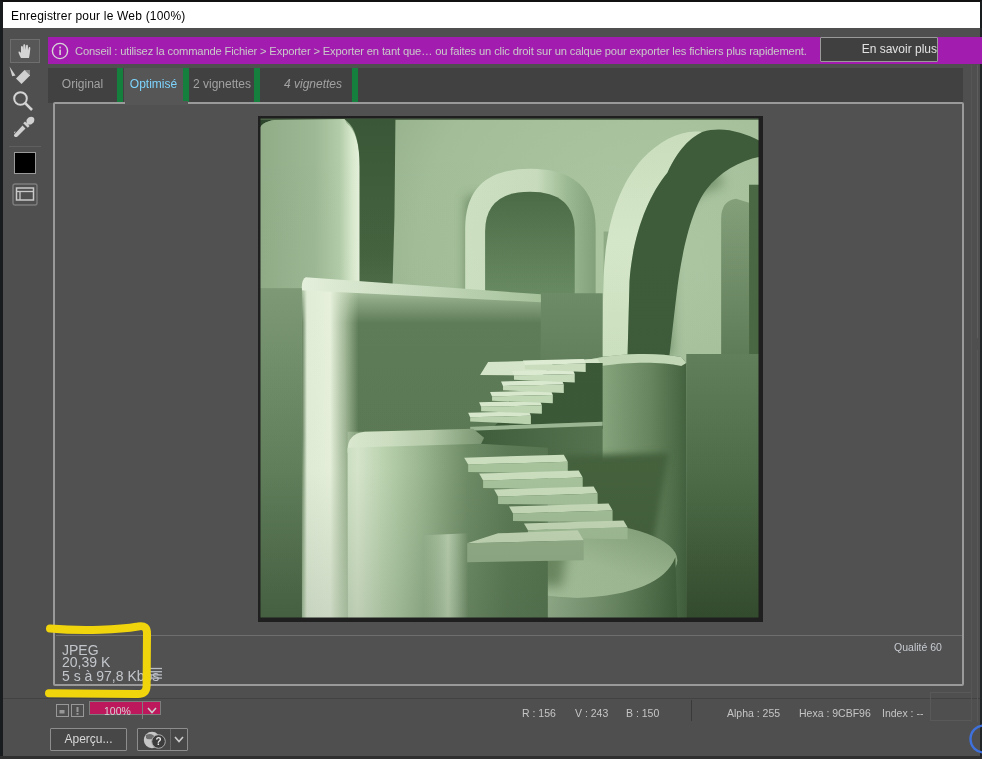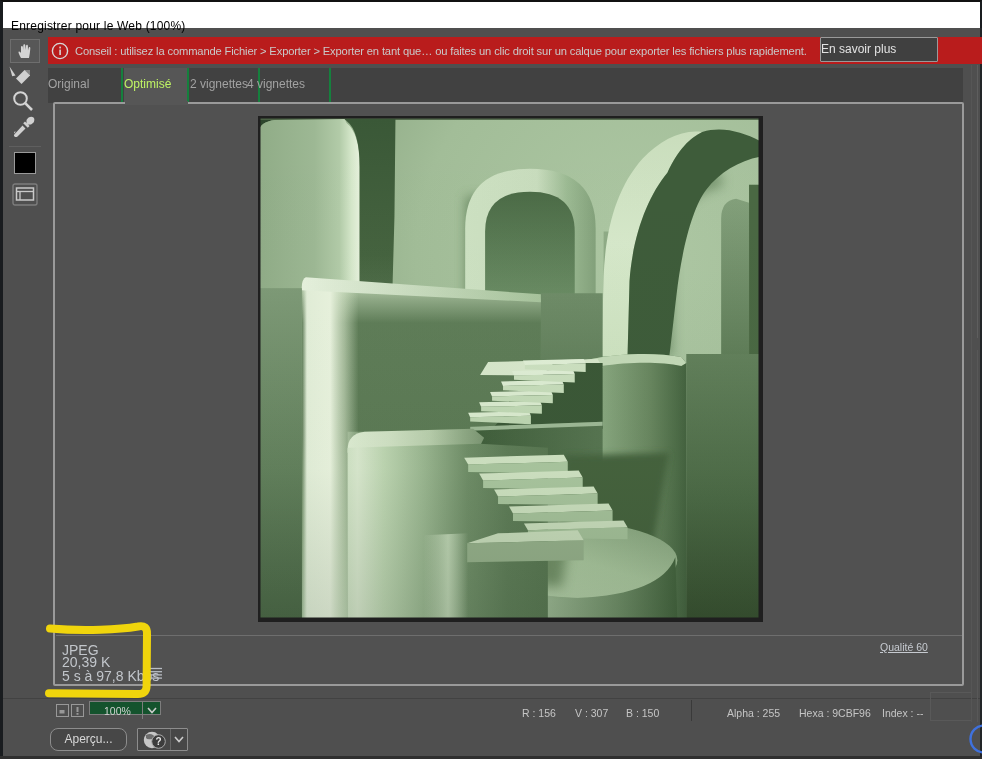--- a/index.html
+++ b/index.html
@@ -1,39 +1,39 @@
 <!DOCTYPE html>
 <html><head>
 <meta charset="utf-8">
 <style>
 * { margin:0; padding:0; box-sizing:border-box; }
 html,body { width:982px; height:759px; overflow:hidden; }
 body { font-family:"Liberation Sans", sans-serif; background:#4f4f4f; position:relative; }
 .abs { position:absolute; }
 #titlebar { left:0; top:0; width:982px; height:28px; background:#fff; border-top:2px solid #111; border-left:3px solid #191c1f; border-right:2px solid #191c1f; }
-#titlebar span { position:absolute; left:8px; top:17px; font-size:12px; letter-spacing:-0.1px; color:#000; letter-spacing:0.2px; }
+#titlebar span { position:absolute; left:8px; top:7px; font-size:12px; letter-spacing:-0.1px; color:#000; letter-spacing:0.2px; }
 #leftedge { left:0; top:28px; width:3px; height:729px; background:#191c1f; }
 #rightedge { right:0; top:28px; width:2px; height:729px; background:#222528; }
-#infobar { left:48px; top:37px; width:934px; height:27px; background:#b91c1c; }
+#infobar { left:48px; top:37px; width:934px; height:27px; background:#a21caf; }
 #infobar .txt { position:absolute; left:27px; top:8px; font-size:11.2px; letter-spacing:-0.15px; color:#c9c9c9; white-space:nowrap; }
-#learnbtn { left:820px; top:37px; width:118px; height:25px; background:#404040; border:1px solid #9a9a9a; border-radius:1px; color:#e2e2e2; font-size:12px; text-align:left; line-height:23px; }
+#learnbtn { left:820px; top:37px; width:118px; height:25px; background:#404040; border:1px solid #9a9a9a; border-radius:1px; color:#e2e2e2; font-size:12px; text-align:right; line-height:23px; }
 #tabbar { left:48px; top:68px; width:915px; height:35px; background:#414141; }
-.tab { position:absolute; top:0; height:35px; font-size:12px; color:#a2a2a2; border-right:2px solid #15803d; }
+.tab { position:absolute; top:0; height:35px; font-size:12px; text-align:center; color:#a2a2a2; border-right:6px solid #15803d; }
 .tab div { margin-top:9px; }
-.tab.active { background:#565656; color:#bef264; }
+.tab.active { background:#565656; color:#7dd3fc; }
 #panel { left:53px; top:102px; width:911px; height:584px; border:2px solid #9a9a9a; border-radius:2px; background:#515151; }
 #annotline { left:56px; top:635px; width:906px; height:1px; background:#6e6e6e; }
 #imgframe { left:258px; top:116px; width:505px; height:506px; background:#1f1f1f; }
 #art { left:260px; top:118px; width:501px; height:502px; }
 .ann { position:absolute; left:62px; font-size:14px; color:#c2c6cb; }
-#qual { left:880px; top:641px; width:76px; font-size:10.5px; color:#c6cad0; text-align:left;text-decoration:underline; }
+#qual { left:880px; top:641px; width:76px; font-size:10.5px; color:#c6cad0; text-align:center; }
 #statusbar { left:3px; top:698px; width:977px; height:25px; background:#4f4f4f; border-top:1px solid #424242; }
 .st { position:absolute; top:707px; font-size:10.5px; color:#c5c5c5;padding-left:21px; }
-#zoombox { left:89px; top:701px; width:72px; height:14px; background:#14532d; border:1px solid #7d7d7d; font-size:10.5px; color:#d2d2d2; }
-#apercu { left:50px; top:728px; width:77px; height:23px; background:#474747; border:1px solid #8d8d8d; border-radius:8px; color:#d8d8d8; font-size:12px; text-align:center; line-height:21px; }
+#zoombox { left:89px; top:701px; width:72px; height:14px; background:#be185d; border:1px solid #7d7d7d; font-size:10.5px; color:#d2d2d2; }
+#apercu { left:50px; top:728px; width:77px; height:23px; background:#474747; border:1px solid #8d8d8d; border-radius:1px; color:#d8d8d8; font-size:12px; text-align:center; line-height:21px; }
 #prevbtn { left:137px; top:728px; width:51px; height:23px; background:#474747; border:1px solid #8d8d8d; border-radius:1px; }
 </style>
 </head>
 <body>
 <div class="abs" id="titlebar">
     <span>Enregistrer pour le Web (100%)</span>
   </div>
 <div class="abs" id="leftedge"></div>
 <div class="abs" style="left:0;top:756px;width:982px;height:3px;background:#2f2f2f"></div>
 <div class="abs" id="rightedge"></div>
@@ -79,21 +79,21 @@
 <div class="abs" id="tabbar">
   <div class="tab" style="left:0; width:75px;">
       <div>Original</div>
     </div>
   <div class="tab active" style="left:76px; width:65px;">
       <div>Optimisé</div>
     </div>
   <div class="tab" style="left:142px; width:70px;">
       <div>2 vignettes</div>
     </div>
-  <div class="tab" style="left:199px; width:84px;">
+  <div class="tab" style="left:226px; width:84px;font-style:italic;">
       <div>4 vignettes</div>
     </div>
 </div>
 <div class="abs" id="panel"></div>
 <div class="abs" style="left:125px;top:101px;width:63px;height:4px;background:#565656"></div>
 <div class="abs" id="annotline"></div>
 <div class="abs" id="imgframe"></div>
 <svg class="abs" id="art" style="left:259px;top:117px" width="503" height="504" viewBox="0 0 503 504">
 <defs>
   <radialGradient id="bgrad" cx="0.78" cy="0.28" r="0.85">
@@ -363,21 +363,21 @@
   </svg>
 <div class="abs" id="zoombox">
     <span style="position:absolute;left:14px;top:2.5px">100%</span>
     <div style="position:absolute;right:0;top:0;width:18px;height:17px;border-left:1px solid #7d7d7d;">
       <svg style="position:absolute;left:4px;top:5px" width="10" height="7" viewBox="0 0 10 7">
         <path d="M1,1 L5,5.5 L9,1" fill="none" stroke="#ccc" stroke-width="1.6"></path>
       </svg>
     </div>
   </div>
 <div class="st" style="left:501px">R : 156</div>
-<div class="st" style="left:554px">V : 307</div>
+<div class="st" style="left:554px">V : 243</div>
 <div class="st" style="left:605px">B : 150</div>
 <div class="abs" style="left:691px;top:700px;width:1px;height:21px;background:#3a3a3a"></div>
 <div class="st" style="left:706px">Alpha : 255</div>
 <div class="st" style="left:778px">Hexa : 9CBF96</div>
 <div class="st" style="left:861px">Index : --</div>
 
 <div class="abs" id="apercu">Aperçu...</div>
 <div class="abs" id="prevbtn">
   <div style="position:absolute;right:0;top:0;width:17px;height:21px;border-left:1px solid #666;">
       <svg style="position:absolute;left:3px;top:7px" width="10" height="7" viewBox="0 0 10 7">

